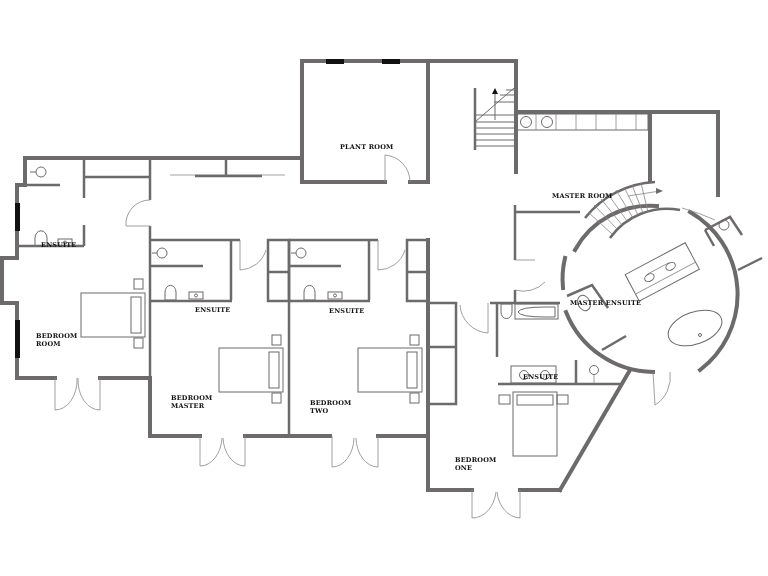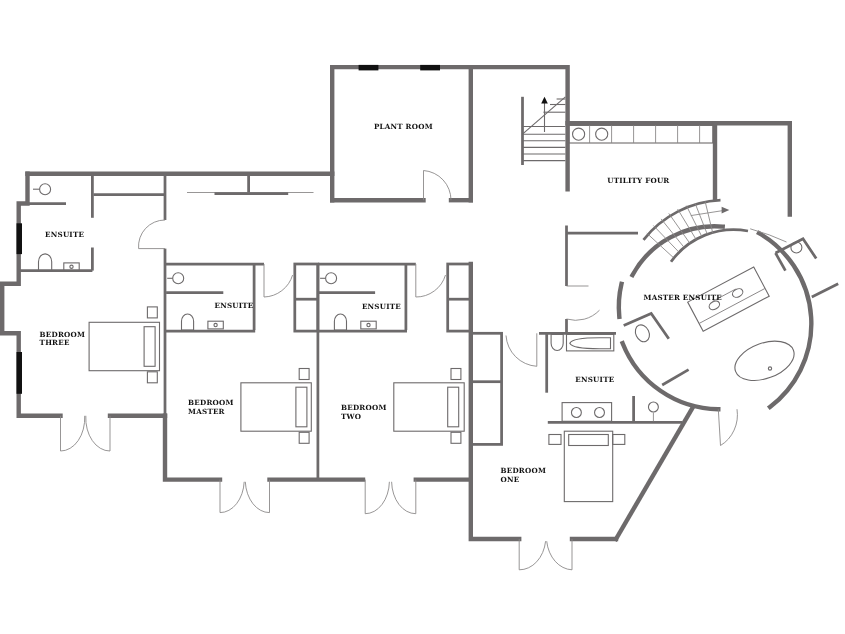--- a/index.html
+++ b/index.html
@@ -1,18 +1,18 @@
 <!DOCTYPE html>
 <html><head>
 <meta charset="utf-8">
 <style>
   html,body{margin:0;padding:0;background:#ffffff;}
   body{width:768px;height:576px;overflow:hidden;position:relative;font-family:"DejaVu Serif",serif;}
   #plan{position:absolute;left:0;top:0;width:768px;height:576px;}
-  .label{position:absolute;font-family:"DejaVu Serif",serif;font-weight:bold;font-size:6.5px;color:#111;letter-spacing:0.2px;line-height:8px;white-space:nowrap;}
+  .label{position:absolute;font-family:"DejaVu Serif",serif;font-weight:bold;font-size:6.5px;color:#111;letter-spacing:0.2px;line-height:8px;white-space:nowrap;margin-top:32px;}
   .w{stroke:#6d6a6b;fill:none;stroke-width:4;stroke-linecap:square;}
   .wt{stroke:#6d6a6b;fill:none;stroke-width:2.5;}
   .f{stroke:#6d6a6b;fill:none;stroke-width:1;}
   .fl{stroke:#8a8788;fill:none;stroke-width:0.8;}
   .win{fill:#111;}
   .dr{stroke:#8a8788;fill:none;stroke-width:0.8;}
 </style>
 </head>
 <body>
 
@@ -244,32 +244,32 @@
     <path class="dr" d="M 378,436 L 378,467 A 22,30 0 0 1 356,438"></path>
     <path class="dr" d="M 472,490 L 472,518 A 24,30 0 0 0 496,492"></path>
     <path class="dr" d="M 520,490 L 520,518 A 24,30 0 0 1 497,492"></path>
     <path class="dr" d="M 653,372 L 655,405 A 30,32 0 0 0 670,372"></path>
   </g>
 </svg>
 
 <div class="label" style="left:41px;top:209px;">ENSUITE</div>
 <div class="label" style="left:36px;top:300px;">
   <div>BEDROOM</div>
-  <div>THREE</div>
+  <div>ROOM</div>
 </div>
 <div class="label" style="left:195px;top:274px;">ENSUITE</div>
 <div class="label" style="left:171px;top:362px;">
   <div>BEDROOM</div>
   <div>MASTER</div>
 </div>
 <div class="label" style="left:329px;top:275px;">ENSUITE</div>
 <div class="label" style="left:310px;top:367px;">
   <div>BEDROOM</div>
   <div>TWO</div>
 </div>
 <div class="label" style="left:340px;top:111px;">PLANT ROOM</div>
-<div class="label" style="left:552px;top:160px;">UTILITY FOUR</div>
-<div class="label" style="left:585px;top:267px;">MASTER ENSUITE</div>
+<div class="label" style="left:552px;top:160px;">MASTER ROOM</div>
+<div class="label" style="left:570px;top:267px;">MASTER ENSUITE</div>
 <div class="label" style="left:523px;top:341px;">ENSUITE</div>
 <div class="label" style="left:455px;top:424px;">
   <div>BEDROOM</div>
   <div>ONE</div>
 </div>
 
 </body></html>

